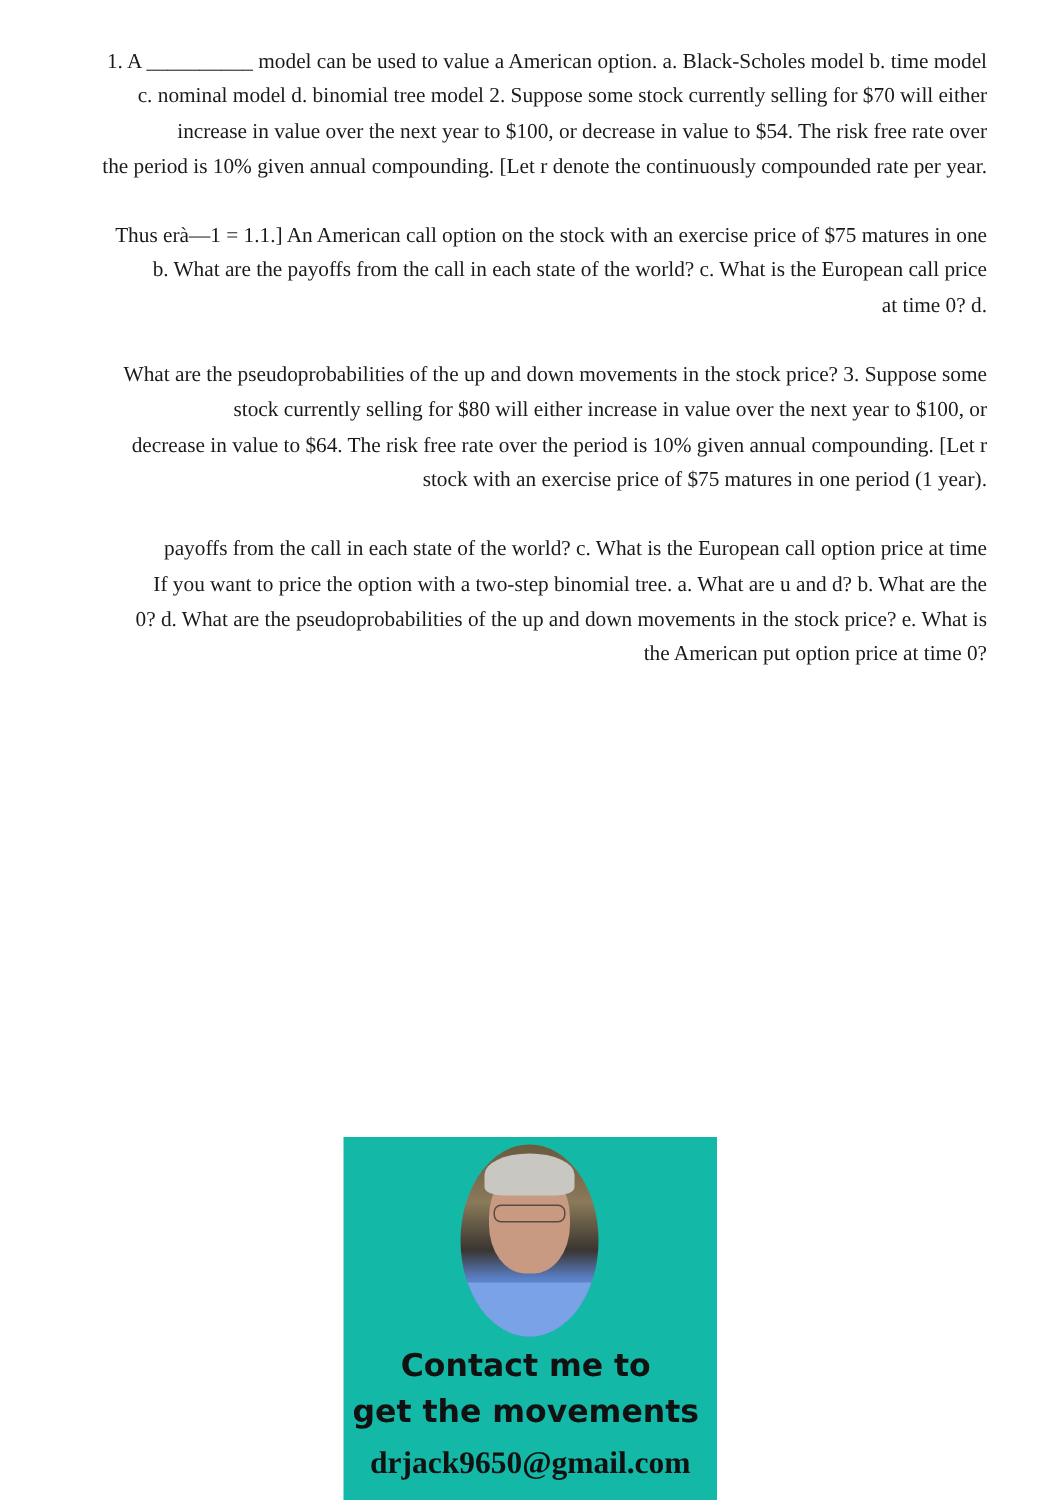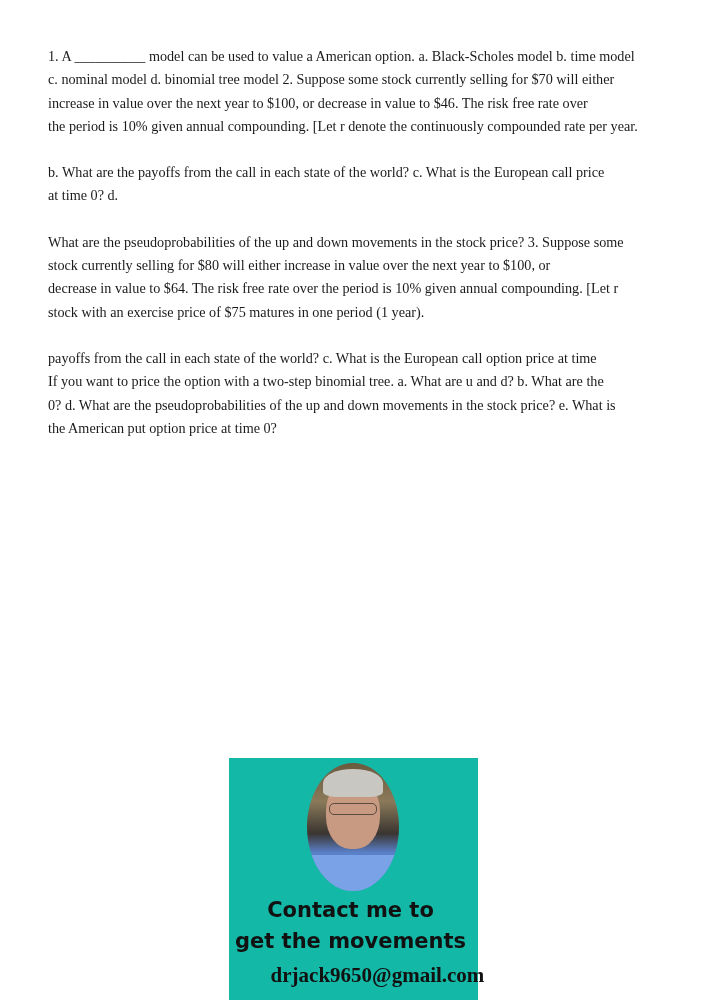--- a/index.html
+++ b/index.html
@@ -1,20 +1,20 @@
 <!DOCTYPE html>
 <html><head>
   <meta charset="utf-8">
   <style>
     html, body { margin: 0; padding: 0; background: #ffffff; }
     body { width: 708px; height: 1000px; position: relative; overflow: hidden; }
     .doc {
-      position: absolute; left: 48px; top: 45px; width: 610px;
+      position: absolute; left: 48px; top: 30px; width: 610px;
       font-family: "Liberation Serif", "DejaVu Serif", serif;
-      font-size: 14.2px; color: #1a1a1a;
+      font-size: 14.2px; color: #1a1a1a; text-align: right;
     }
     .para { margin: 0 0 23px 0; }
     .line { display: block; height: 23.3px; line-height: 23.3px; white-space: nowrap; }
     .promo {
       position: absolute; left: 229px; top: 758px; width: 249px; height: 248px;
       background: #14b8a6;
     }
     .photo {
       position: absolute; left: 78px; top: 5px; width: 92px; height: 128px;
       border-radius: 50%; overflow: hidden;
@@ -38,34 +38,35 @@
     .promo-line1, .promo-line2 {
       position: absolute; width: 249px; text-align: center;
       font-family: "DejaVu Sans", "Liberation Sans", sans-serif; font-weight: bold;
       font-size: 21px; color: #111;
     }
     .promo-line1 { top: 140px; left: -3px; }
     .promo-line2 { top: 171px; left: -3px; }
     .promo-email {
       position: absolute; top: 205px; width: 249px; text-align: center;
       font-family: "Liberation Serif", "DejaVu Serif", serif; font-weight: bold;
-      font-size: 21px; color: #111; padding-left: 24px;
+      font-size: 21px; color: #111;
     }
   </style>
 </head>
 <body>
 
 <div class="doc">
   <div class="para">
     <span class="line">1. A __________ model can be used to value a American option. a. Black-Scholes model b. time model</span>
     <span class="line">c. nominal model d. binomial tree model 2. Suppose some stock currently selling for $70 will either</span>
-    <span class="line">increase in value over the next year to $100, or decrease in value to $46. The risk free rate over</span>
+    <span class="line">increase in value over the next year to $100, or decrease in value to $54. The risk free rate over</span>
     <span class="line">the period is 10% given annual compounding. [Let r denote the continuously compounded rate per year.</span>
   </div>
   <div class="para">
+    <span class="line">Thus erà—1 = 1.1.] An American call option on the stock with an exercise price of $75 matures in one</span>
     <span class="line">b. What are the payoffs from the call in each state of the world? c. What is the European call price</span>
     <span class="line">at time 0? d.</span>
   </div>
   <div class="para">
     <span class="line">What are the pseudoprobabilities of the up and down movements in the stock price? 3. Suppose some</span>
     <span class="line">stock currently selling for $80 will either increase in value over the next year to $100, or</span>
     <span class="line">decrease in value to $64. The risk free rate over the period is 10% given annual compounding. [Let r</span>
     <span class="line">stock with an exercise price of $75 matures in one period (1 year).</span>
   </div>
   <div class="para">

